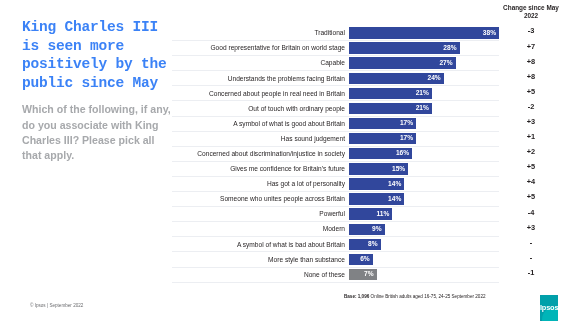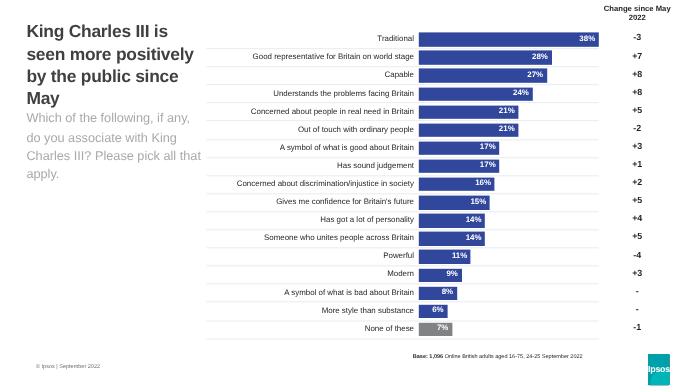--- a/index.html
+++ b/index.html
@@ -20,27 +20,28 @@
   #left-panel {
     position: absolute;
     left: 22px;
     top: 18px;
     width: 150px;
   }
   #headline {
     font-size: 14.5px;
     font-weight: bold;
     line-height: 1.28;
-    color: #404040;
+    color: #3b82f6;
     letter-spacing: -0.2px;
+    font-family: Liberation Mono, monospace;
   }
   #subtitle {
-    margin-top: 0;
+    margin-top: 10px;
     font-size: 10.6px;
-    font-weight: normal;
+    font-weight: bold;
     line-height: 1.45;
     color: #a7a9ac;
   }
 
   
   #chart {
     position: absolute;
     left: 172px;
     top: 26px;
     width: 327px;

